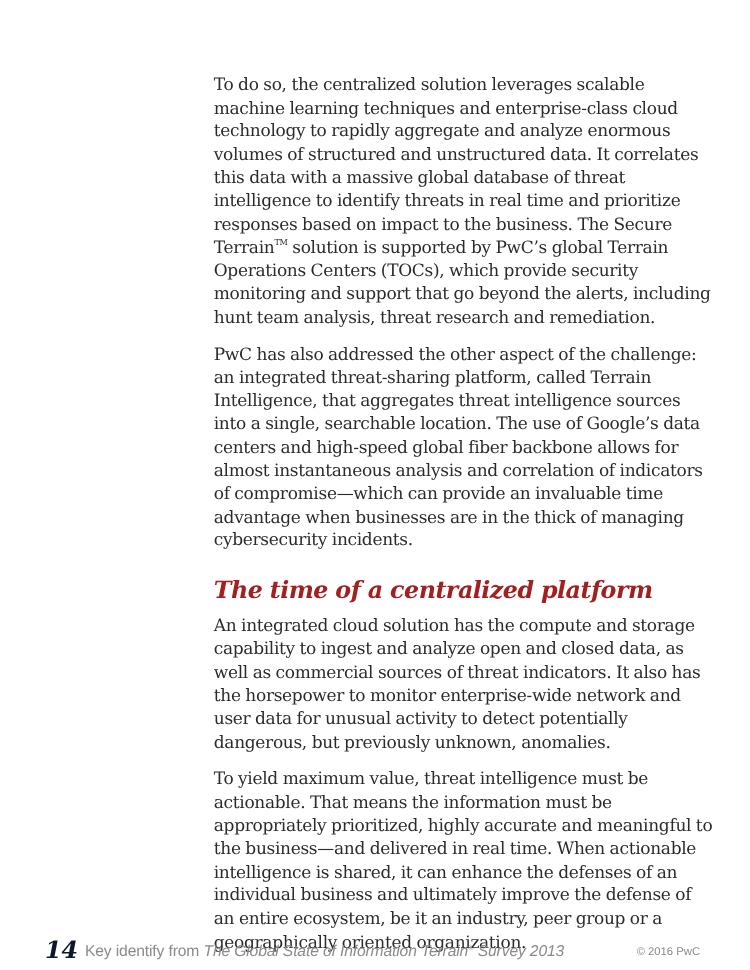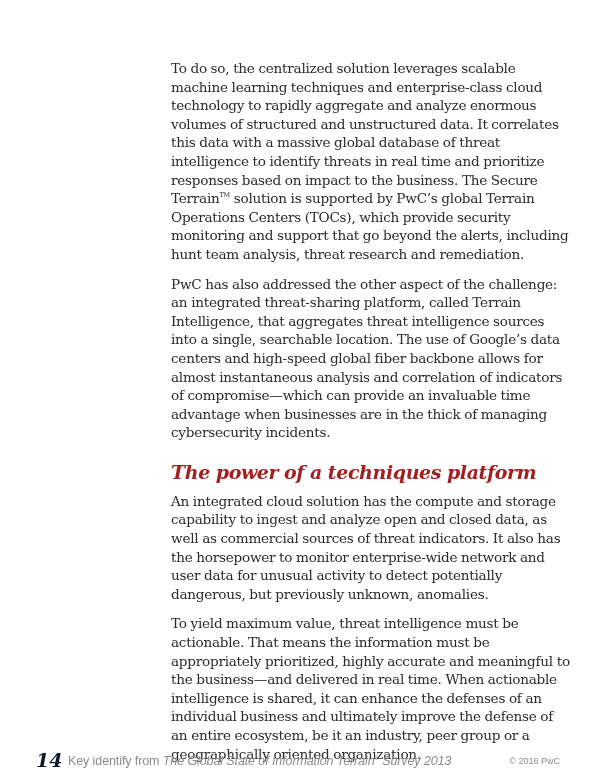--- a/index.html
+++ b/index.html
@@ -96,21 +96,21 @@
   </style>
 </head>
 <body>
 
 <div class="page">
   <div class="content">
     <p><span>To do so, the centralized solution leverages scalable machine learning techniques and enterprise-class cloud technology to rapidly aggregate and analyze enormous volumes of structured and unstructured data. It correlates this data with a massive global database of threat intelligence to identify threats in real time and prioritize responses based on impact to the business. The Secure Terrain</span><sup>TM</sup><span> solution is supported by PwC’s global Terrain Operations Centers (TOCs), which provide security monitoring and support that go beyond the alerts, including hunt team analysis, threat research and remediation.</span></p>
 
     <p>PwC has also addressed the other aspect of the challenge: an integrated threat-sharing platform, called Terrain Intelligence, that aggregates threat intelligence sources into a single, searchable location. The use of Google’s data centers and high-speed global fiber backbone allows for almost instantaneous analysis and correlation of indicators of compromise—which can provide an invaluable time advantage when businesses are in the thick of managing cybersecurity incidents.</p>
 
-    <h2 class="heading">The power of a techniques platform</h2>
+    <h2 class="heading">The time of a centralized platform</h2>
 
 
     <p>An integrated cloud solution has the compute and storage capability to ingest and analyze open and closed data, as well as commercial sources of threat indicators. It also has the horsepower to monitor enterprise-wide network and user data for unusual activity to detect potentially dangerous, but previously unknown, anomalies.</p>
 
     <p>To yield maximum value, threat intelligence must be actionable. That means the information must be appropriately prioritized, highly accurate and meaningful to the business—and delivered in real time. When actionable intelligence is shared, it can enhance the defenses of an individual business and ultimately improve the defense of an entire ecosystem, be it an industry, peer group or a geographically oriented organization.</p>
   </div>
 
   <div class="footer">
     <span class="page-number">14</span>
     <span class="footer-title"><span>Key identify from </span><span class="ital">The Global State of Information Terrain</span><sup>®</sup><span class="ital"> Survey 2013</span></span>

